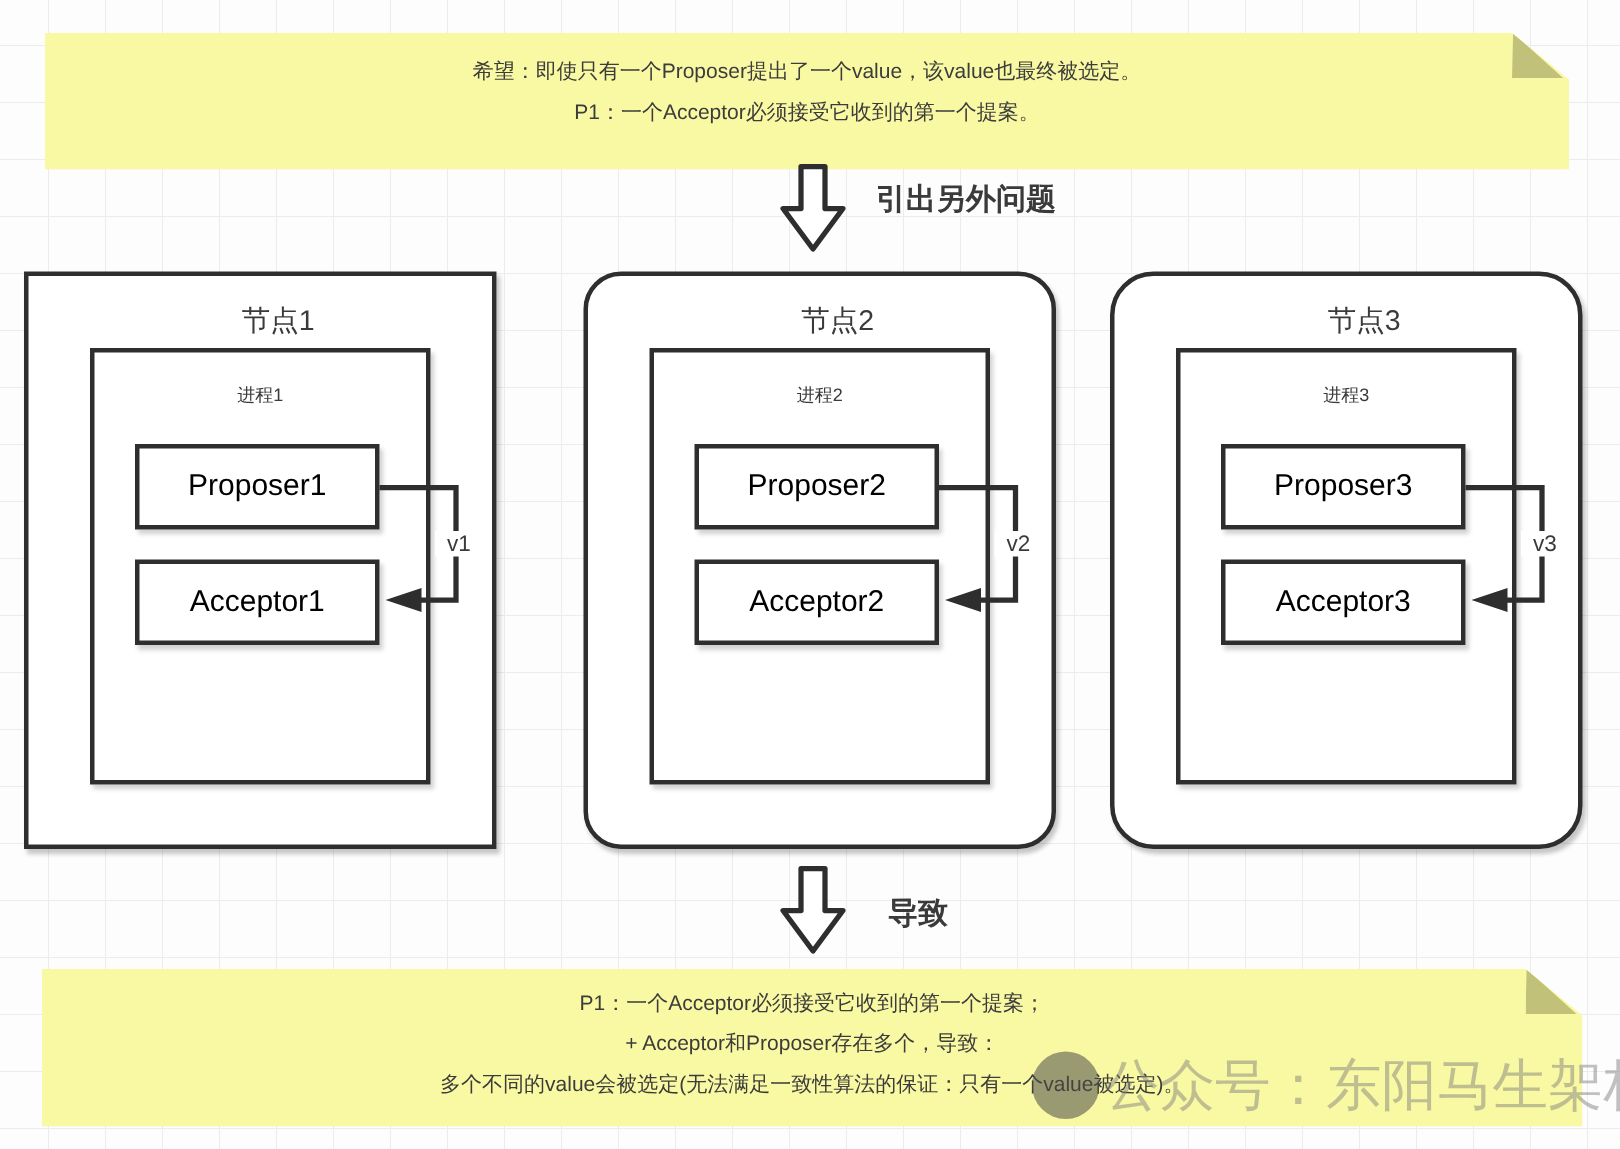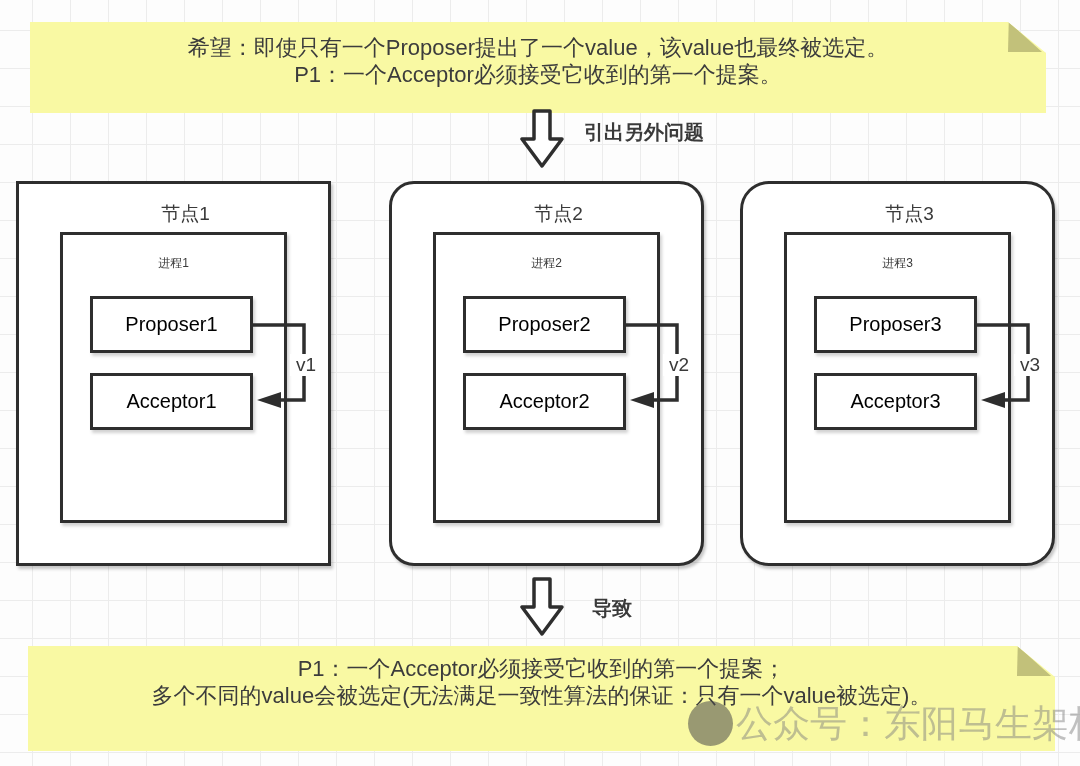--- a/index.html
+++ b/index.html
@@ -17,21 +17,21 @@
     background-position: -6px -8px;
   }
 
   
   .note {
     position: absolute;
     background: #f9f9a3;
     box-shadow: 0 2px 4px rgba(0,0,0,0.10);
     clip-path: polygon(0 0, calc(100% - 38px) 0, 100% 31px, 100% 100%, 0 100%);
     text-align: center;
-    font-size: 22px;
+    font-size: 14px;
     line-height: 27px;
     color: #3c3c3c;
   }
   .note-top    { left: 30px; top: 22px;  width: 1016px; height: 79px; padding-top: 12px; }
   .note-bottom { left: 28px; top: 646px; width: 1027px; height: 96px; padding-top: 9px; }
   .fold {
     position: absolute; top: 0; right: 1px;
     width: 37px; height: 30px;
     background: #c2c17a;
     clip-path: polygon(2% 0, 92% 100%, 0 100%);
@@ -72,21 +72,21 @@
     box-shadow: 2px 3px 3px rgba(0,0,0,0.18);
     display: flex; align-items: center; justify-content: center;
     font-size: 20px; color: #000000;
   }
   .proposer { top: 112px; }
   .acceptor { top: 189px; }
   .connector { position: absolute; left: 0; top: 0; width: 315px; height: 385px; overflow: visible; }
   .v-label {
     position: absolute; left: 271px; top: 170px; width: 32px;
     background: #ffffff;
-    text-align: center; font-size: 19px; color: #3a3a3a;
+    text-align: center; font-size: 15px; color: #3a3a3a;
   }
 
   
   .watermark {
     position: absolute; left: 688px; top: 701px;
     display: flex; align-items: center;
     z-index: 5; pointer-events: none;
   }
   .wm-logo {
     width: 45px; height: 45px; border-radius: 50%;
@@ -161,20 +161,21 @@
 
 <div class="flow-arrow" style="left:520px; top:577px;">
   <svg viewBox="0 0 44 60">
       <path d="M14 2 H30 V30 H42 L22 57 L2 30 H14 Z" fill="#ffffff" stroke="#2e2e2e" stroke-width="3.5" stroke-linejoin="round"></path>
     </svg>
 </div>
 <span class="arrow-label" style="left:592px; top:595px;">导致</span>
 
 <div class="note note-bottom">
   <div>P1：一个Acceptor必须接受它收到的第一个提案；</div>
+  <div>+ Acceptor和Proposer存在多个，导致：</div>
   <div>多个不同的value会被选定(无法满足一致性算法的保证：只有一个value被选定)。</div>
   <div class="fold"></div>
 </div>
 
 <div class="watermark">
   <span class="wm-logo"></span>
   <span class="wm-text">公众号：东阳马生架构</span>
 </div>
 
 </body></html>

